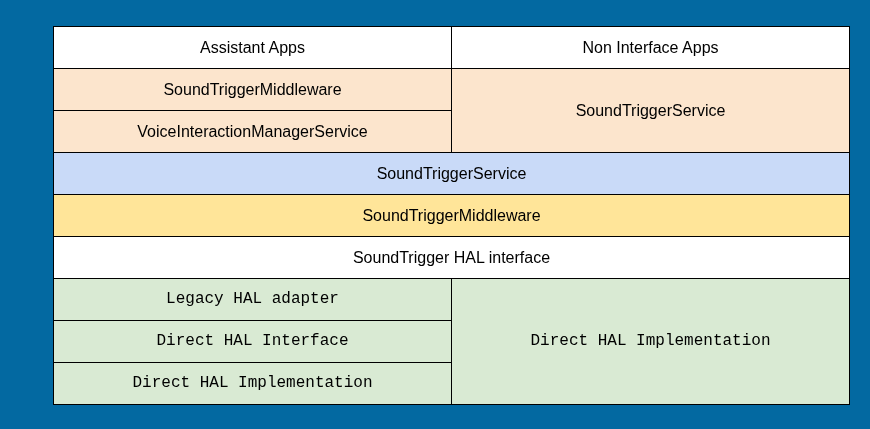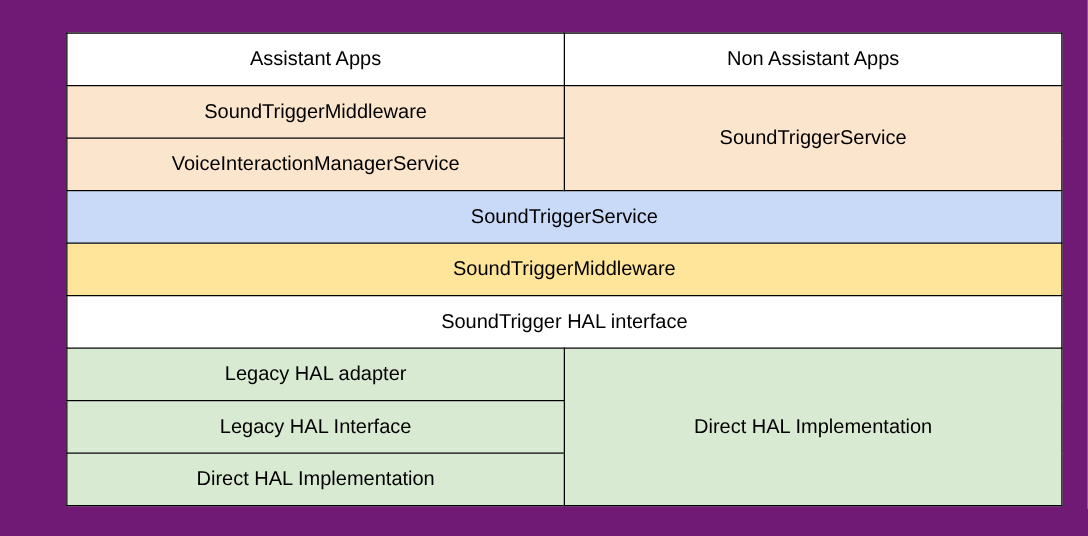--- a/index.html
+++ b/index.html
@@ -12,21 +12,21 @@
     height: 429px;
     background: #000000;
     font-family: "Liberation Sans", sans-serif;
     overflow: hidden;
   }
 
   #diagram-canvas {
     position: relative;
     width: 870px;
     height: 429px;
-    background: #701a75;
+    background: #0369a1;
   }
 
   
   #layer-table {
     position: absolute;
     left: 53px;
     top: 26px;
     width: 796px;
     height: 378px;
     border-collapse: collapse;
@@ -51,36 +51,36 @@
 
   
   col.col-left  { width: 398px; }
   col.col-right { width: 398px; }
 
   
   .fill-white  { background: #ffffff; }
   .fill-orange { background: #fce5cd; }
   .fill-blue   { background: #c9daf8; margin-left: 31px; }
   .fill-yellow { background: #ffe599; margin-left: 48px; }
-  .fill-green  { background: #d9ead3; }
+  .fill-green  { background: #d9ead3; font-family: Liberation Mono, monospace; }
 </style>
 </head>
 <body>
 
 <div id="diagram-canvas">
   <table id="layer-table">
     <colgroup>
       <col class="col-left">
       <col class="col-right">
     </colgroup>
     <tbody>
 
     <tr>
           <td class="fill-white">Assistant Apps</td>
-          <td class="fill-white">Non Assistant Apps</td>
+          <td class="fill-white">Non Interface Apps</td>
         </tr>
         <tr>
           <td class="fill-orange">SoundTriggerMiddleware</td>
           <td class="fill-orange" rowspan="2">SoundTriggerService</td>
         </tr>
         <tr>
           <td class="fill-orange">VoiceInteractionManagerService</td>
         </tr>
         <tr>
           <td class="fill-blue" colspan="2">SoundTriggerService</td>
@@ -89,20 +89,20 @@
           <td class="fill-yellow" colspan="2">SoundTriggerMiddleware</td>
         </tr>
         <tr>
           <td class="fill-white" colspan="2">SoundTrigger HAL interface</td>
         </tr>
         <tr>
           <td class="fill-green">Legacy HAL adapter</td>
           <td class="fill-green" rowspan="3">Direct HAL Implementation</td>
         </tr>
         <tr>
-          <td class="fill-green">Legacy HAL Interface</td>
+          <td class="fill-green">Direct HAL Interface</td>
         </tr>
         <tr>
           <td class="fill-green">Direct HAL Implementation</td>
         </tr>
       </tbody>
   </table>
 </div>
 
 </body></html>

